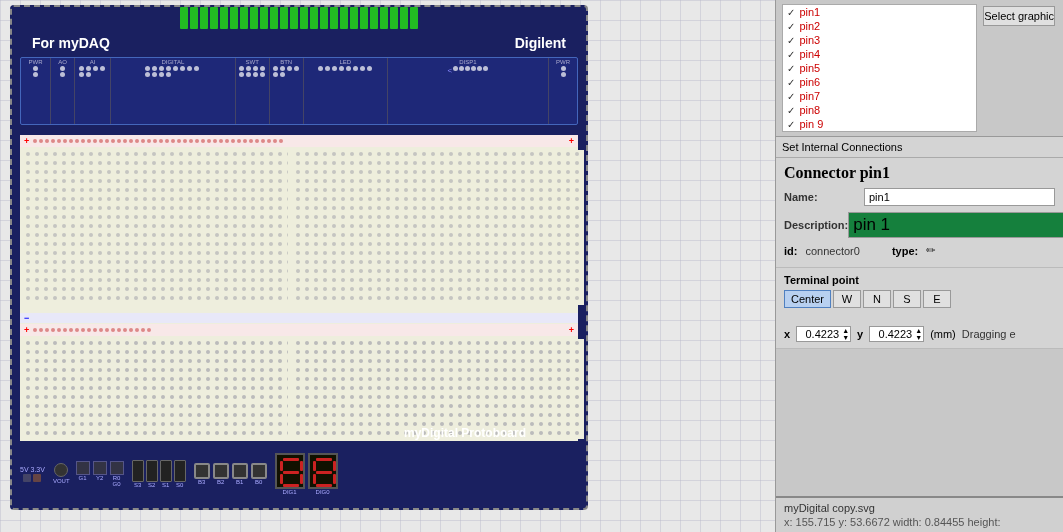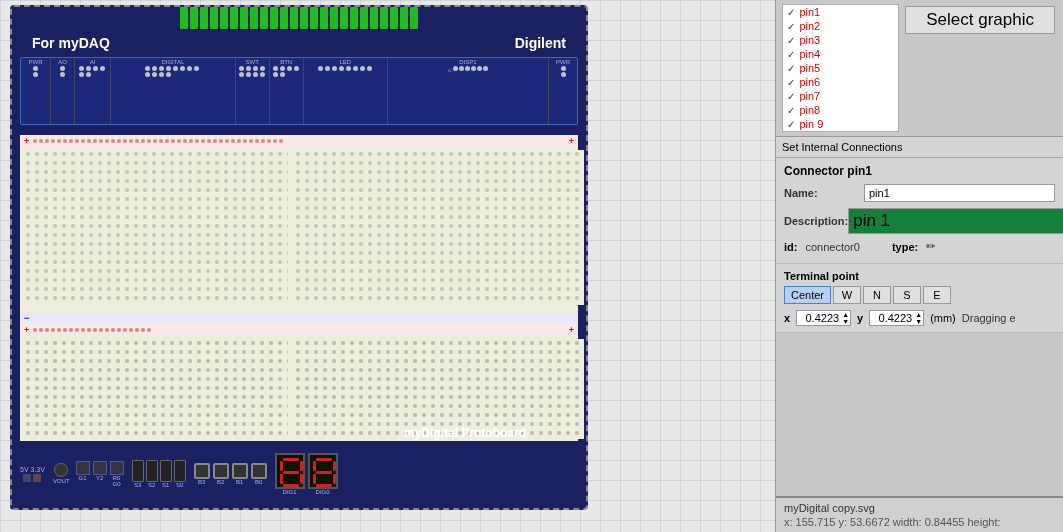--- a/index.html
+++ b/index.html
@@ -111,21 +111,21 @@
     }
 
     #terminal-point-section {
       padding: 4px 8px;
       background: #d4d4d4;
     }
 
     .terminal-buttons {
       display: flex;
       gap: 2px;
-      margin-bottom: 6px;
+      margin-bottom: 18px;
     }
     .terminal-btn {
       padding: 2px 6px;
       border: 1px solid #999;
       background: #e0e0e0;
       cursor: pointer;
       font-size: 11px;
       min-width: 28px;
       text-align: center;
     }
@@ -667,28 +667,28 @@
         <div class="pin-item">
           <span class="check">✓</span>
           <span>pin8</span>
         </div>
         <div class="pin-item">
           <span class="check">✓</span>
           <span>pin 9</span>
         </div>
       </div>
     <div style="display:flex;flex-direction:column;justify-content:flex-start;padding:2px;">
-      <button id="select-graphic-btn" style="padding:3px 20px;background:#e0e0e0;border:1px solid #999;cursor:pointer;font-size:17px;white-space:nowrap;">Select graphic</button>
+      <button id="select-graphic-btn" style="padding:3px 0;background:#e0e0e0;border:1px solid #999;cursor:pointer;font-size:11px;white-space:nowrap;">Select graphic</button>
     </div>
   </div>
 
   <div id="set-internal-connections" style="background:#d4d4d4;border-bottom:1px solid #aaa;padding:4px 6px;font-size:11px;cursor:pointer;">Set Internal Connections</div>
 
   <div id="connector-section" style="padding:6px 8px;background:#d4d4d4;border-bottom:1px solid #bbb;">
-    <div id="connector-title" style="font-size:12px;font-weight:bold;margin-bottom:6px;">Connector pin1</div>
+    <div id="connector-title" style="font-size:16px;font-weight:bold;margin-bottom:6px;font-family:Liberation Serif, serif;">Connector pin1</div>
 
     <div class="field-row">
       <span class="field-label" style="width:80px;font-size:11px;font-weight:bold;">Name:</span>
       <input class="field-input" style="flex: 1 1 0%; border: 1px solid rgb(153, 153, 153); background: white; padding: 2px 4px; font-size: 11px;" value="pin1">
     </div>
 
     <div class="field-row">
       <span class="field-label" style="width:80px;font-size:11px;font-weight:bold;">Description:</span>
       <input class="field-input" style="flex: 1 1 0%; border: 1px solid rgb(153, 153, 153); background: #15803d; padding: 2px 4px; font-size: 17px;" value="pin 1">
     </div>

